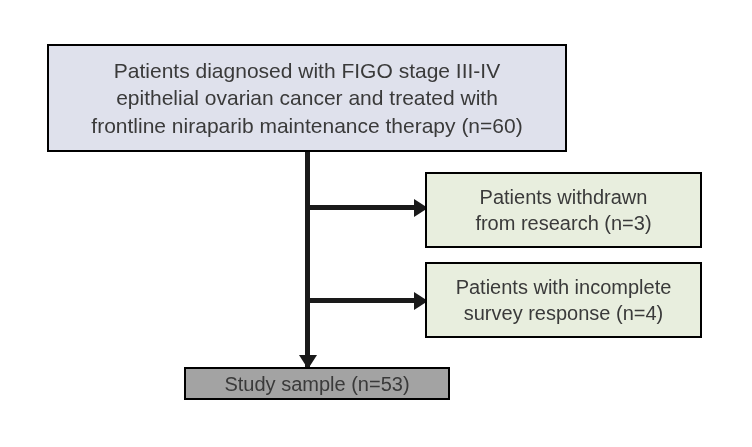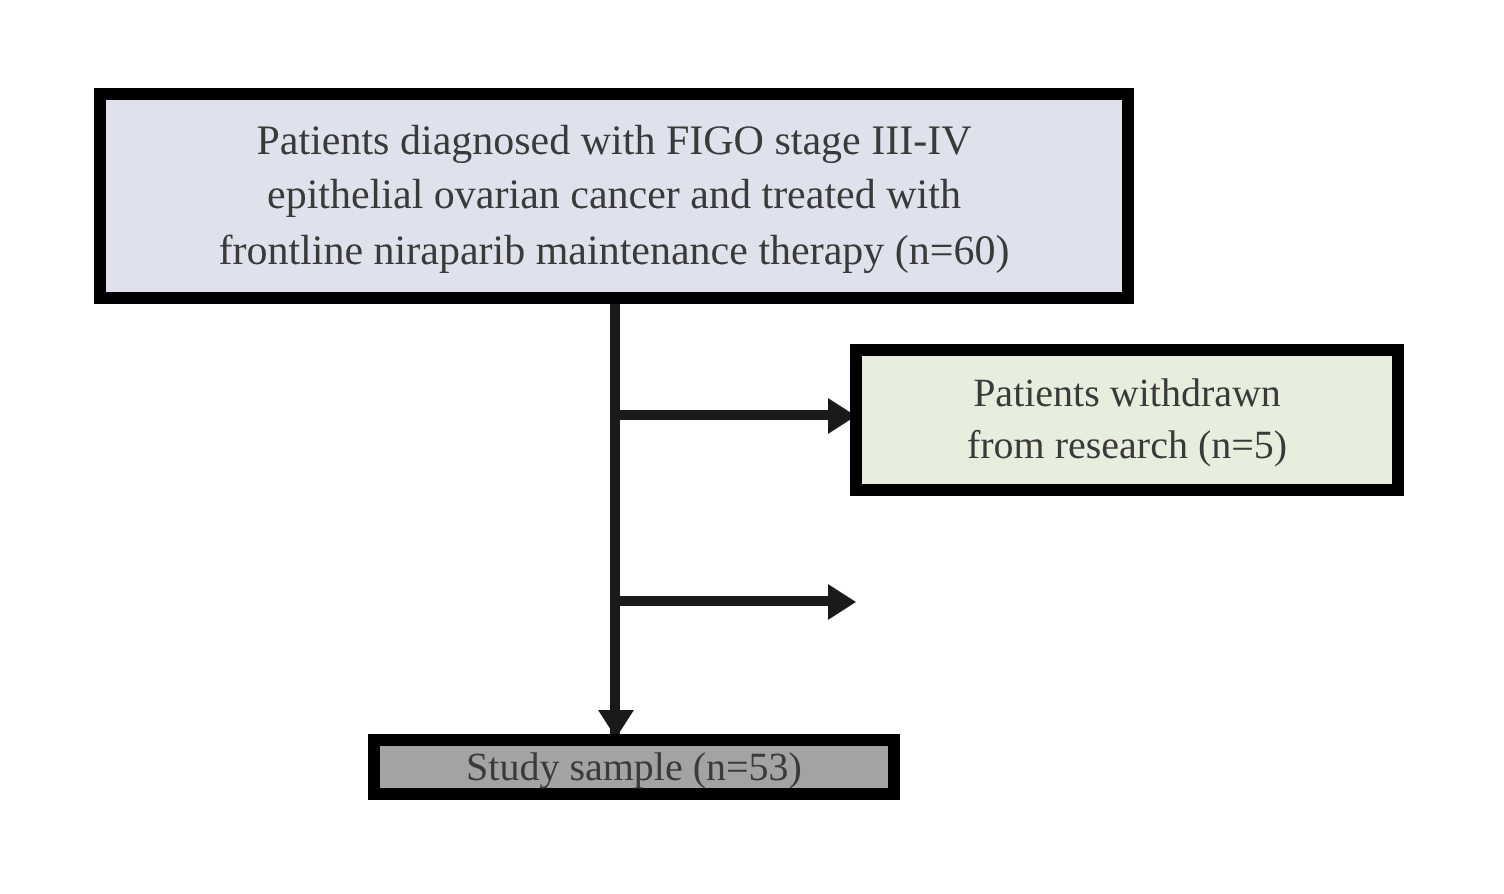--- a/index.html
+++ b/index.html
@@ -12,26 +12,25 @@
     position: relative;
     width: 752px;
     height: 447px;
     background: #ffffff;
     overflow: hidden;
     font-family: "Liberation Sans", sans-serif;
   }
   .node {
     position: absolute;
     box-sizing: border-box;
-    border: 6px solid #000000;
+    border: 2px solid #000000;
     display: flex;
     align-items: center;
     justify-content: center;
     text-align: center;
-    font-family: Liberation Serif, serif;
   }
   .node .node-text {
     color: #3a3a3a;
     line-height: 1.30;
     white-space: pre-line;
     padding: 0 6px;
   }
 
   
   #node-enrolled {
@@ -129,21 +128,25 @@
   <div id="trunk-head"></div>
 
   <div class="node" id="node-enrolled">
     <span class="node-text">Patients diagnosed with FIGO stage III-IV
 epithelial ovarian cancer and treated with
 frontline niraparib maintenance therapy (n=60)</span>
   </div>
 
   <div class="node node-excluded" id="node-withdrawn">
     <span class="node-text">Patients withdrawn
-from research (n=5)</span>
+from research (n=3)</span>
   </div>
 
+  <div class="node node-excluded" id="node-incomplete">
+    <span class="node-text">Patients with incomplete
+survey response (n=4)</span>
+  </div>
 
   <div class="node" id="node-sample">
     <span class="node-text">Study sample (n=53)</span>
   </div>
 
 </div>
 
 </body></html>

